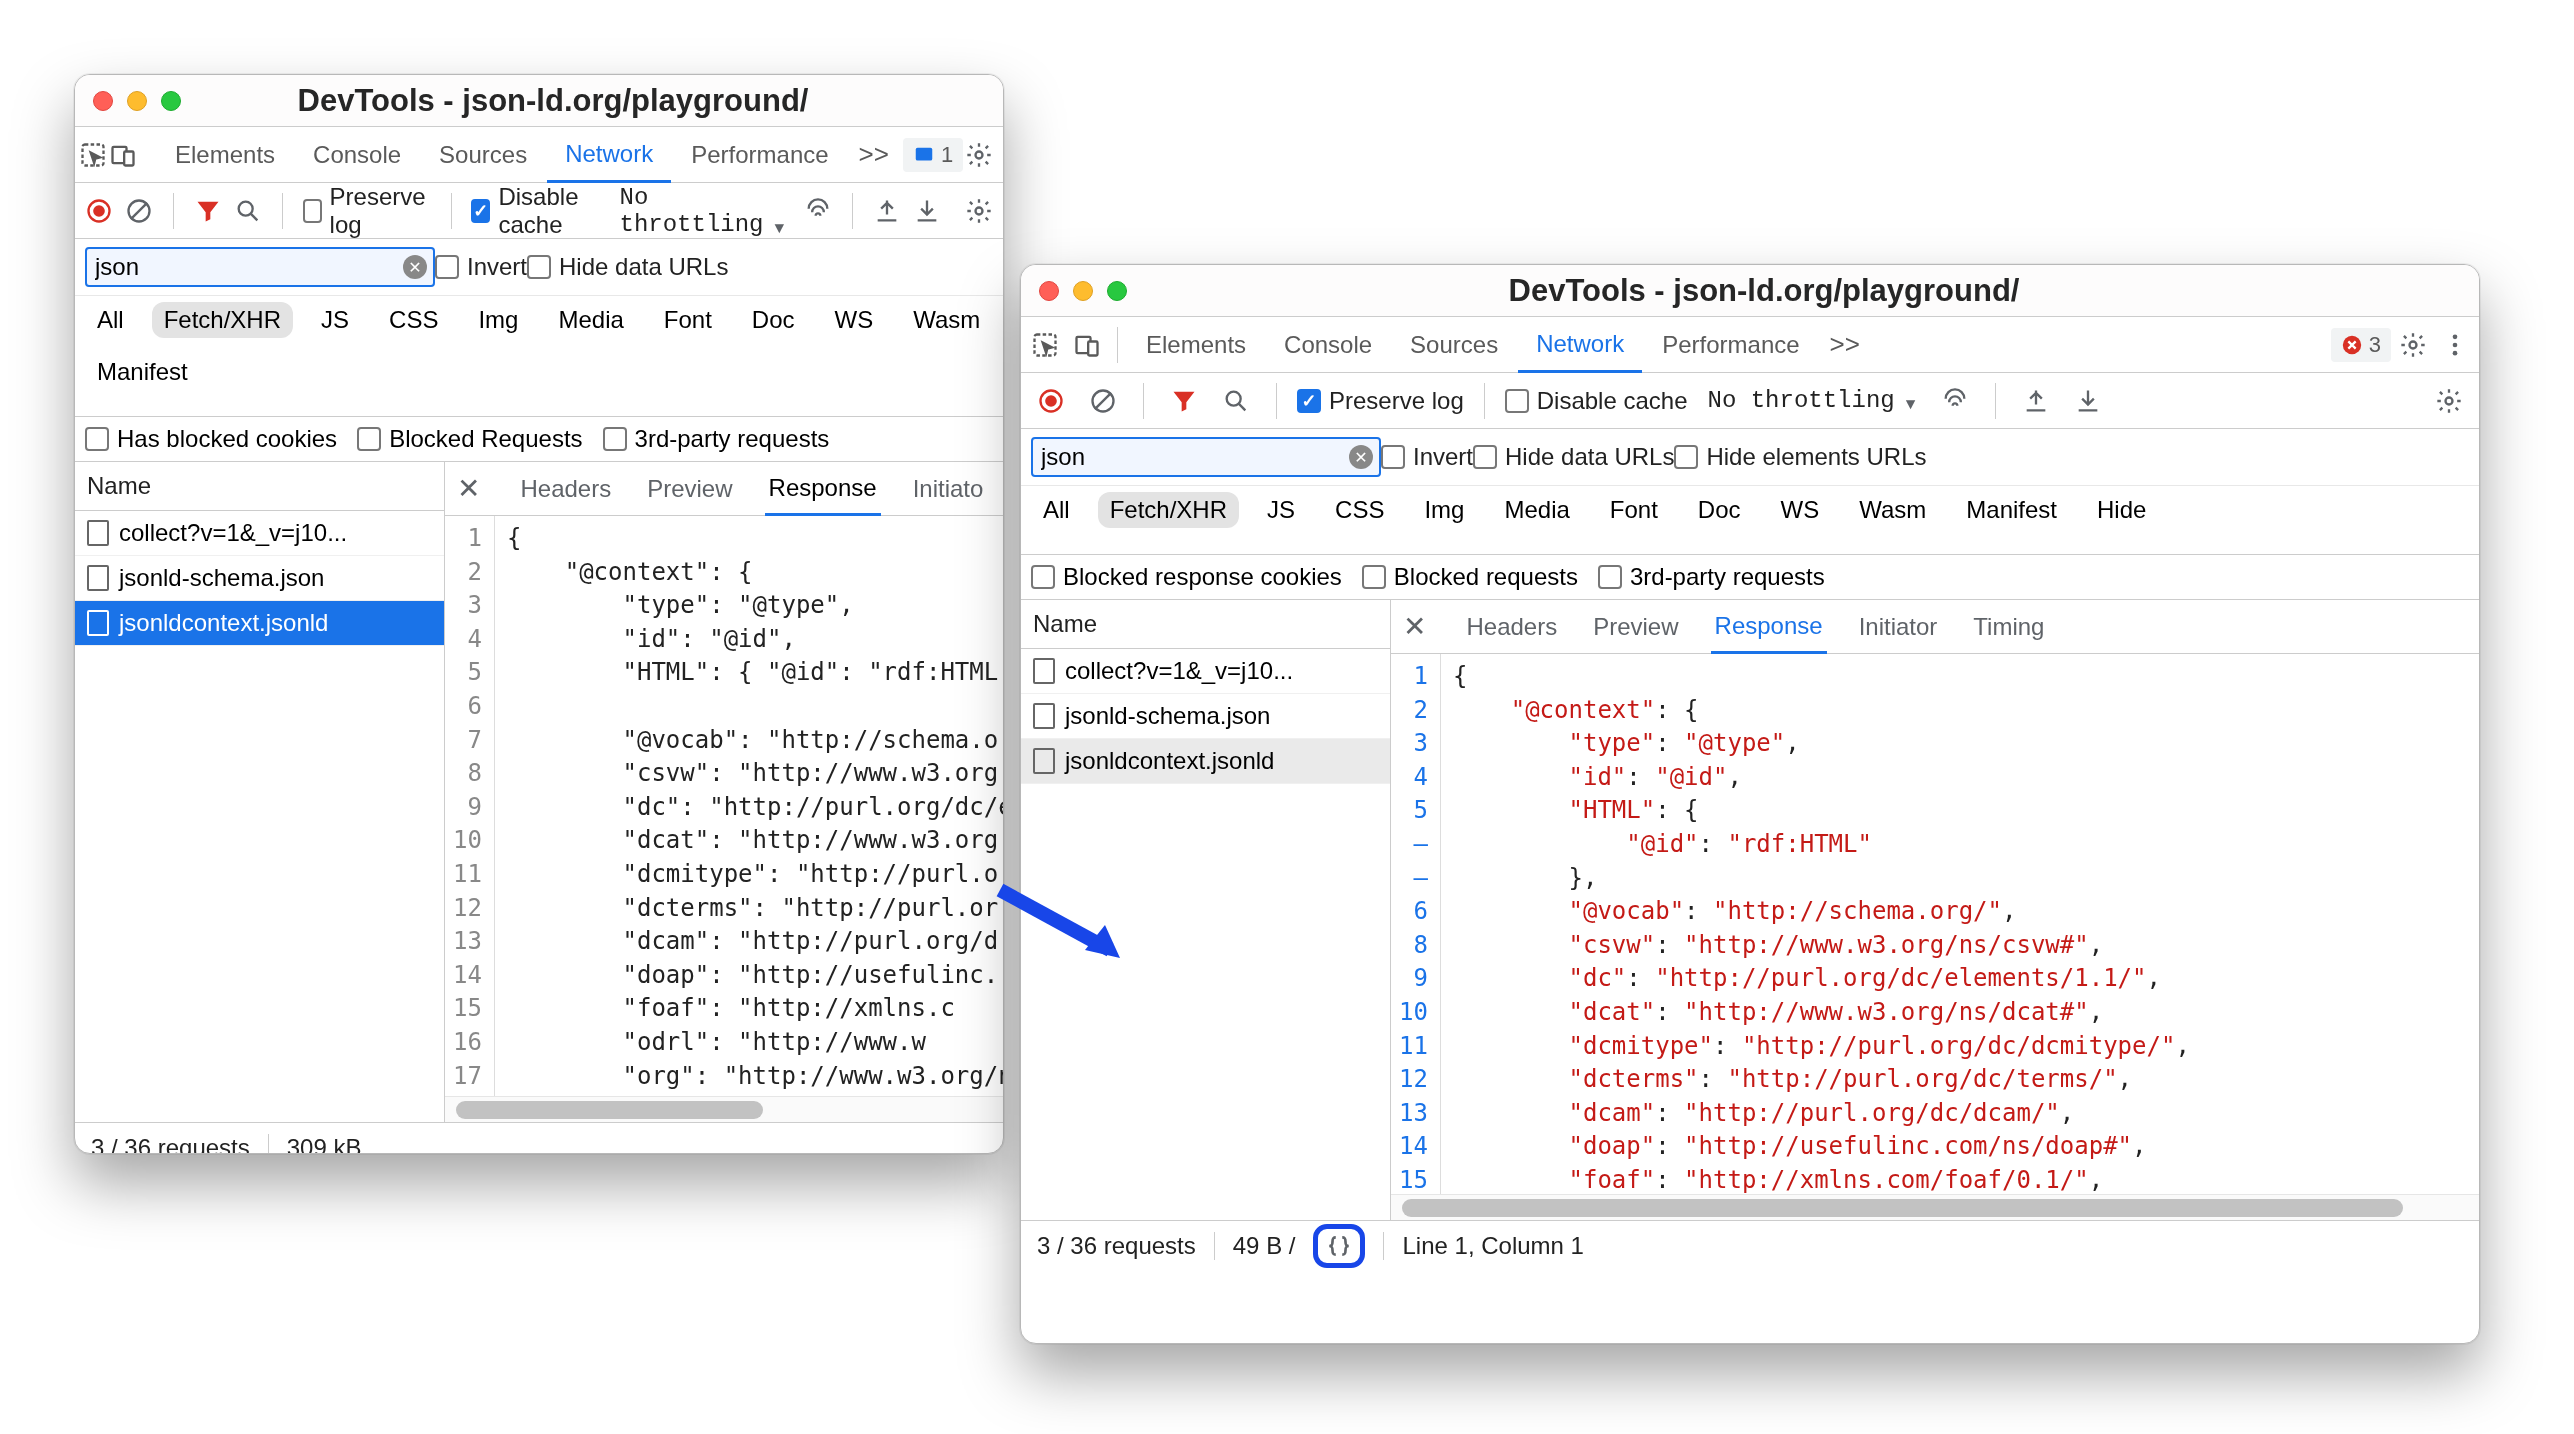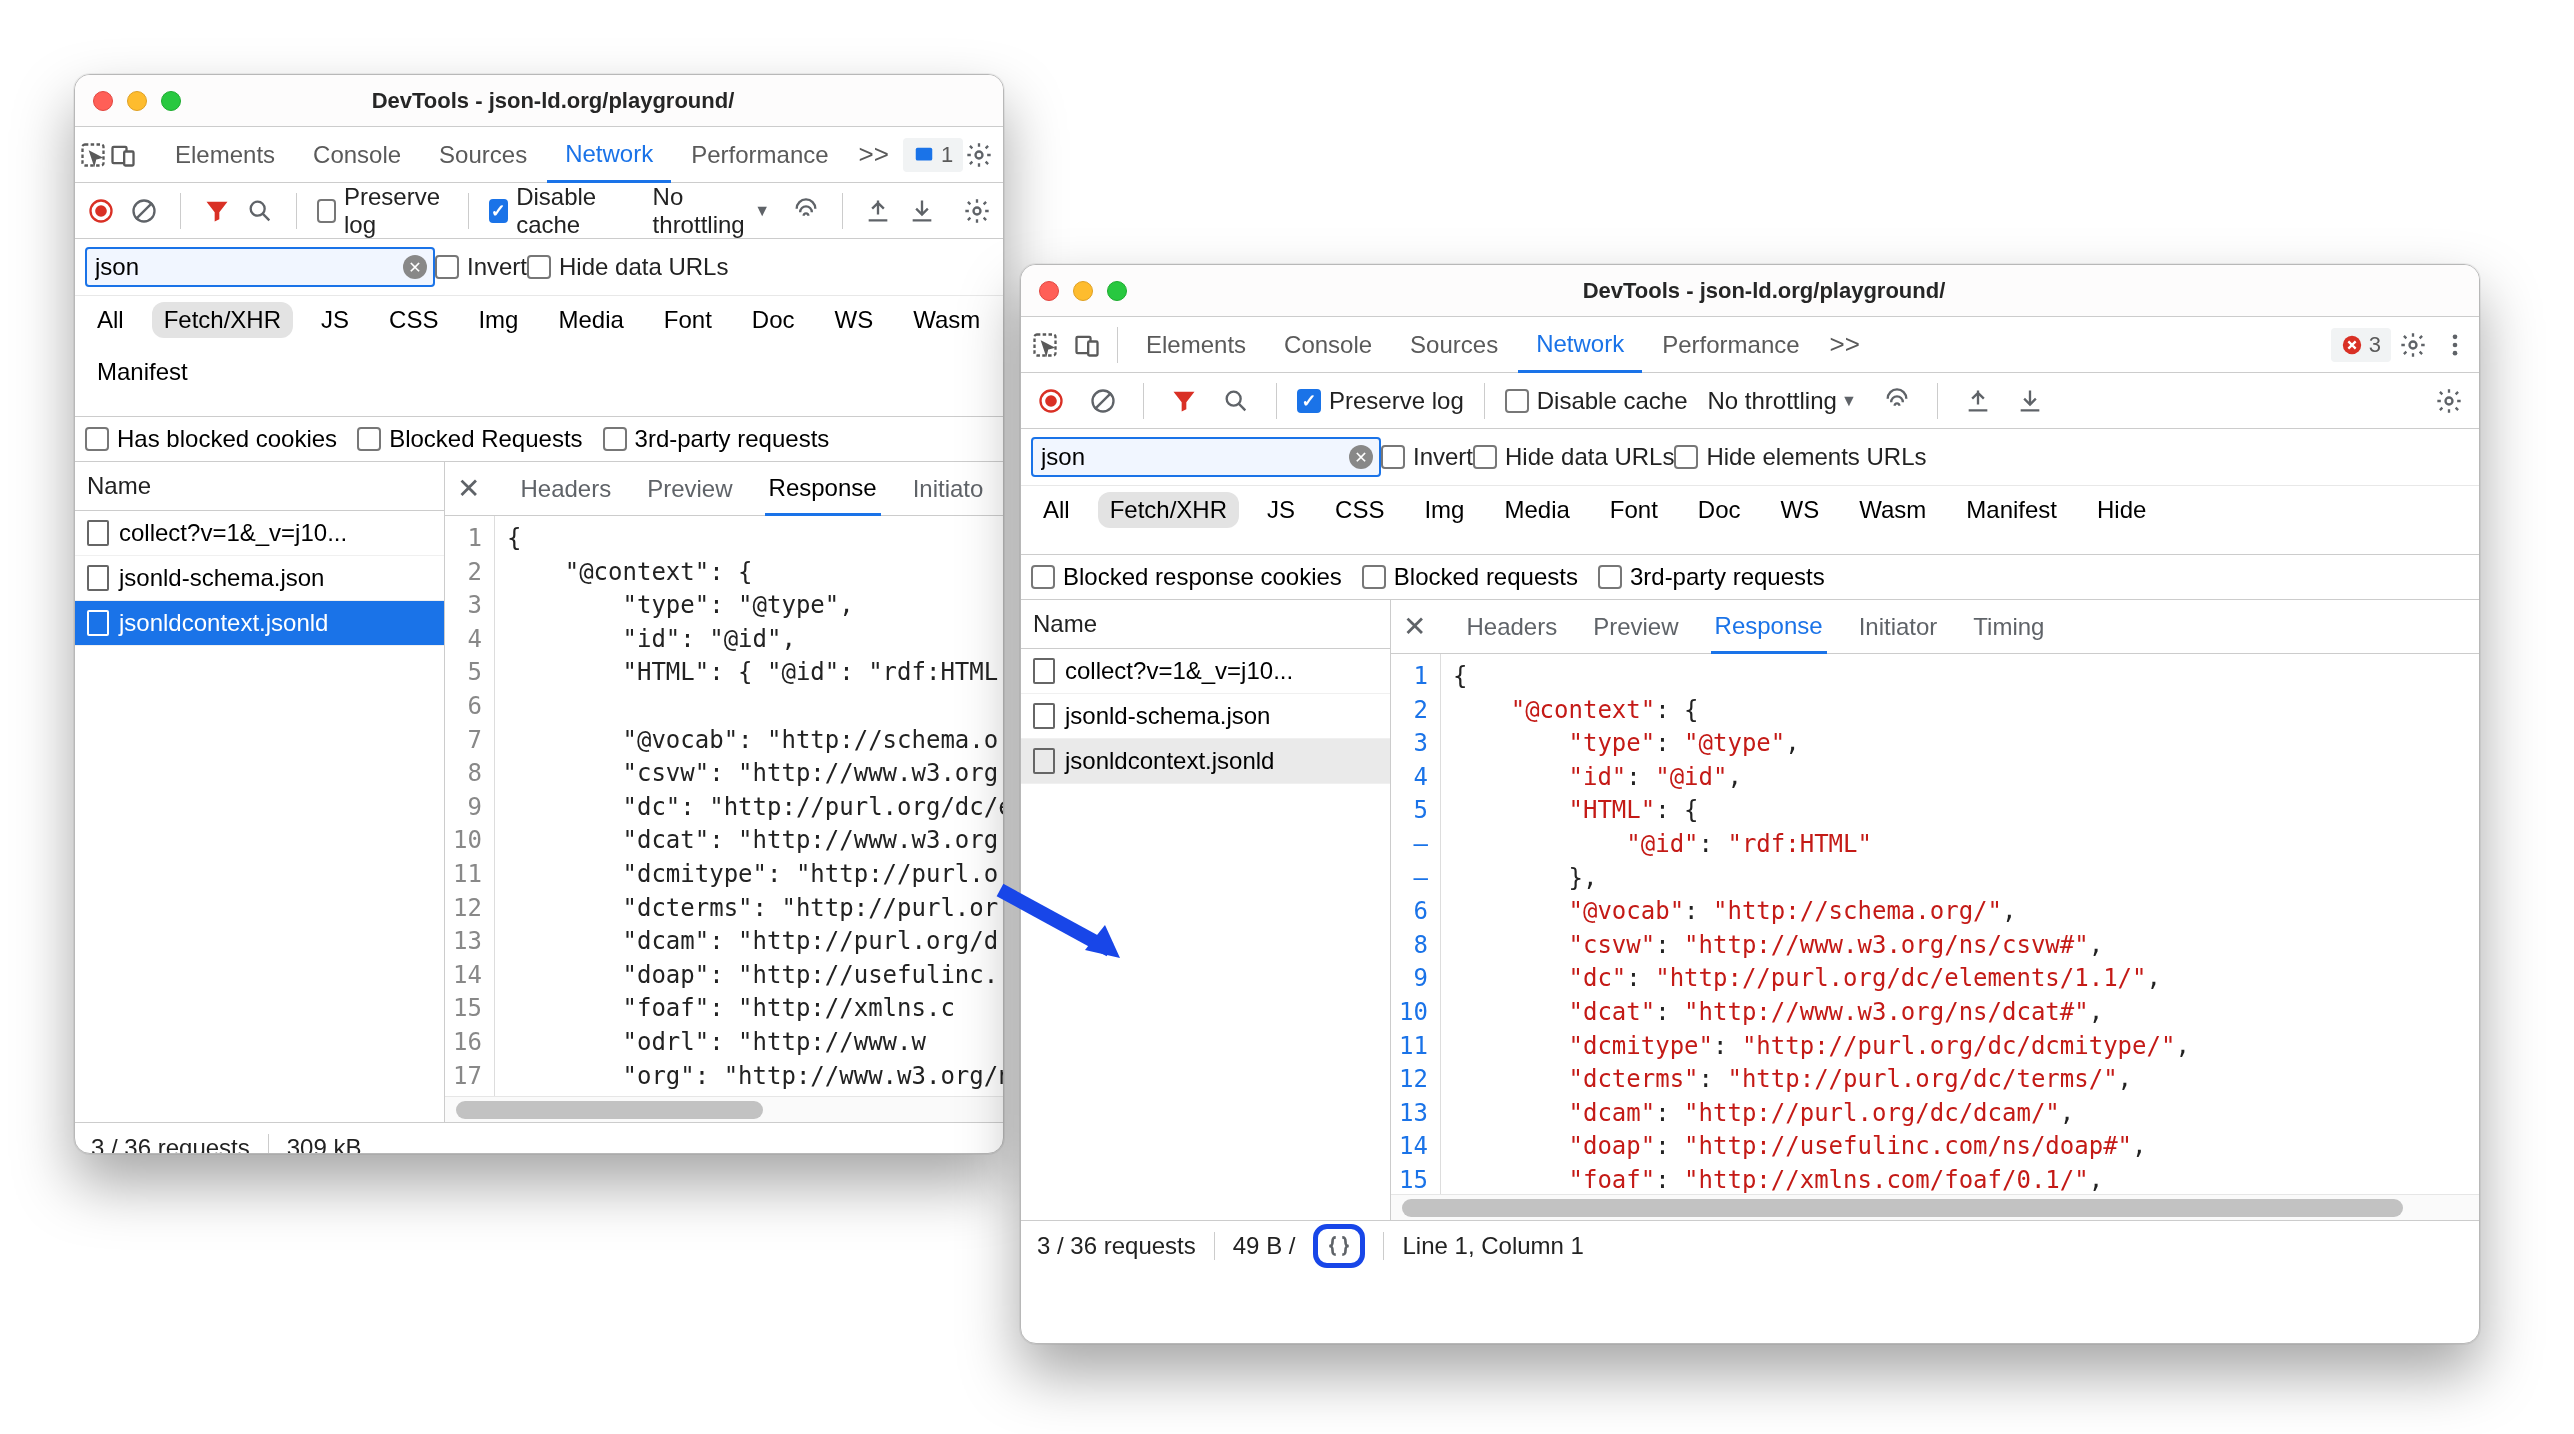--- a/index.html
+++ b/index.html
@@ -28,21 +28,21 @@
   align-items: center;
   padding: 0 18px;
   border-bottom: 1px solid #ccc;
   background: #fdfcfc;
 }
 .traffic-lights { display: flex; gap: 14px; }
 .dot { width: 20px; height: 20px; border-radius: 50%; }
 .dot.red { background: #ff5f57; border: 1px solid #e24640; }
 .dot.yellow { background: #febc2e; border: 1px solid #dfa023; }
 .dot.green { background: #28c840; border: 1px solid #1dac2f; }
-.title { flex: 1; text-align: center; font-size: 22px; font-weight: 600; color: #262626; padding-right: 60px; }
+.title { flex: 1; text-align: center; font-size: 31px; font-weight: 600; color: #262626; padding-right: 60px; }
 
 .main-toolbar {
   height: 56px;
   display: flex;
   align-items: center;
   border-bottom: 1px solid #ccc;
   padding: 0 4px;
   gap: 2px;
   font-size: 24px;
   color: #5a5a5a;
@@ -70,21 +70,21 @@
   color:#222;
 }
 .rec-ico svg { color:#d93025; }
 .clear-ico svg { color:#5f6368; }
 .funnel svg { color:#d93025; }
 .search-ico svg { color:#5f6368; }
 .cb { width: 24px; height: 24px; border: 2px solid #777; border-radius: 4px; display:inline-flex; align-items:center; justify-content:center; }
 .cb.checked { background:#1a73e8; border-color:#1a73e8; }
 .cb.checked::after { content:"✓"; color:#fff; font-size:18px; font-weight:bold; }
 .cb-wrap { display:flex; align-items:center; gap:8px; }
-.throttle { display:flex; align-items:center; gap:4px; padding:0 8px; }
+.throttle { display:flex; align-items:flex-end; gap:11px; padding:0 8px;font-family:Liberation Mono, monospace; }
 .caret-down { font-size:16px; color:#5f6368; }
 .updown svg { color:#5f6368; }
 
 .filter-toolbar {
   display:flex;
   align-items:center;
   padding: 8px 10px;
   font-size: 24px;
   color:#222;
   flex-wrap: wrap;

